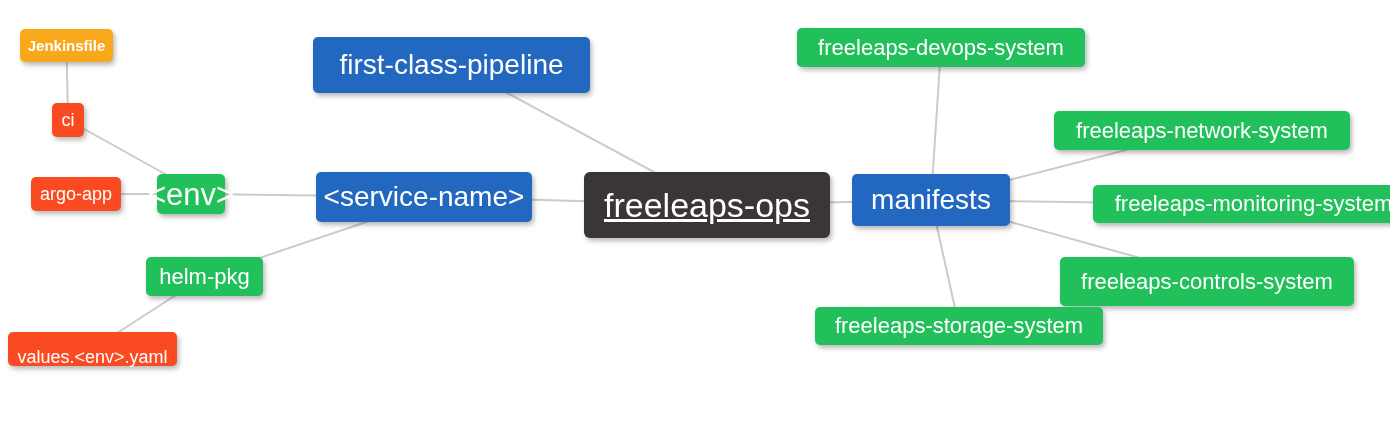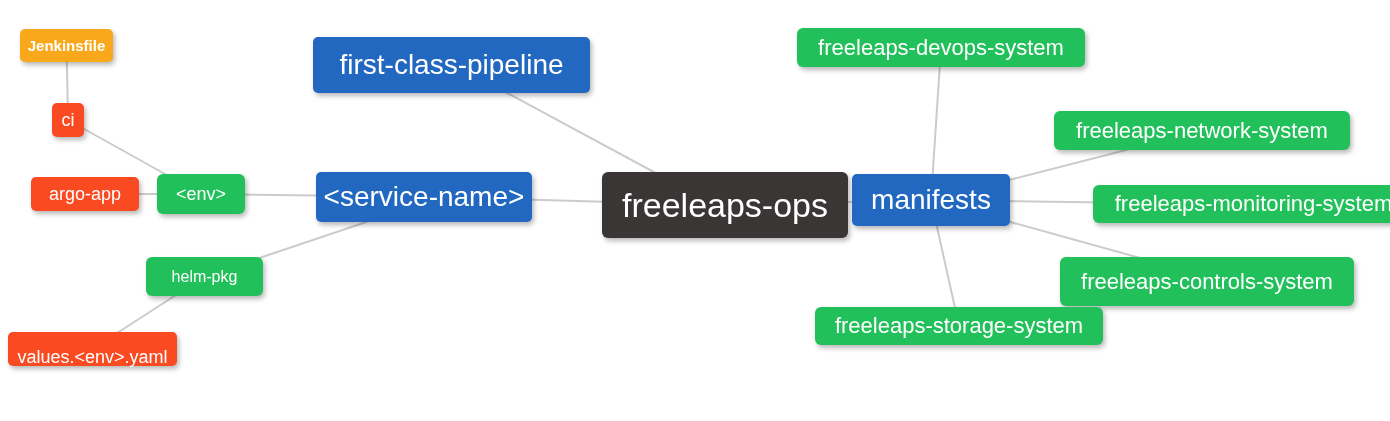--- a/index.html
+++ b/index.html
@@ -32,21 +32,21 @@
     color: #ffffff;
     border-radius: 5px;
     box-shadow: 2px 3px 5px rgba(0,0,0,0.28);
     white-space: nowrap;
     cursor: pointer;
     box-sizing: border-box;
     line-height: 1;
   }
   .c-dark  { background: #3a3635; border-radius: 6px; }
   .c-blue  { background: #2368c0; }
-  .c-green { background: #22c05a; border-radius: 6px; }
+  .c-green { background: #22c05a; }
   .c-red   { background: #fa4a21; }
   .c-amber { background: #f9a81c; }
   .node-label { pointer-events: none; }
 </style>
 </head>
 <body>
 
 <div class="canvas">
 
   <svg class="edges">
@@ -67,45 +67,45 @@
     </svg>
 
   <div class="node c-amber" style="left:20px; top:29px; width:93px; height:33px; font-size:15px;font-weight:bold;">
     <span class="node-label">Jenkinsfile</span>
   </div>
 
   <div class="node c-red" style="left:52px; top:103px; width:32px; height:34px; font-size:18px;">
     <span class="node-label">ci</span>
   </div>
 
-  <div class="node c-red" style="left:31px; top:177px; width:108px; height:34px; font-size:18px;">
+  <div class="node c-red" style="left:31px; top:177px; width:90px; height:34px; font-size:18px;">
     <span class="node-label">argo-app</span>
   </div>
 
-  <div class="node c-green" style="left:157px; top:174px; width:88px; height:40px; font-size:18px;">
+  <div class="node c-green" style="left:157px; top:174px; width:68px; height:40px; font-size:31px;">
     <span class="node-label">&lt;env&gt;</span>
   </div>
 
-  <div class="node c-green" style="left:146px; top:257px; width:117px; height:39px; font-size:16px;">
+  <div class="node c-green" style="left:146px; top:257px; width:117px; height:39px; font-size:22px;">
     <span class="node-label">helm-pkg</span>
   </div>
 
   <div class="node c-red" style="left:8px; top:332px; width:169px; height:34px; font-size:18px;align-items:flex-end;">
     <span class="node-label">values.&lt;env&gt;.yaml</span>
   </div>
 
   <div class="node c-blue" style="left:313px; top:37px; width:277px; height:56px; font-size:28px;">
     <span class="node-label">first-class-pipeline</span>
   </div>
 
   <div class="node c-blue" style="left:316px; top:172px; width:216px; height:50px; font-size:28px;">
     <span class="node-label">&lt;service-name&gt;</span>
   </div>
 
-  <div class="node c-dark" style="left:602px; top:172px; width:246px; height:66px; font-size:34px;">
+  <div class="node c-dark" style="left:584px; top:172px; width:246px; height:66px; font-size:34px;text-decoration:underline;">
     <span class="node-label">freeleaps-ops</span>
   </div>
 
   <div class="node c-blue" style="left:852px; top:174px; width:158px; height:52px; font-size:28px;text-align:center;">
     <span class="node-label">manifests</span>
   </div>
 
   <div class="node c-green" style="left:797px; top:28px; width:288px; height:39px; font-size:22px;">
     <span class="node-label">freeleaps-devops-system</span>
   </div>

